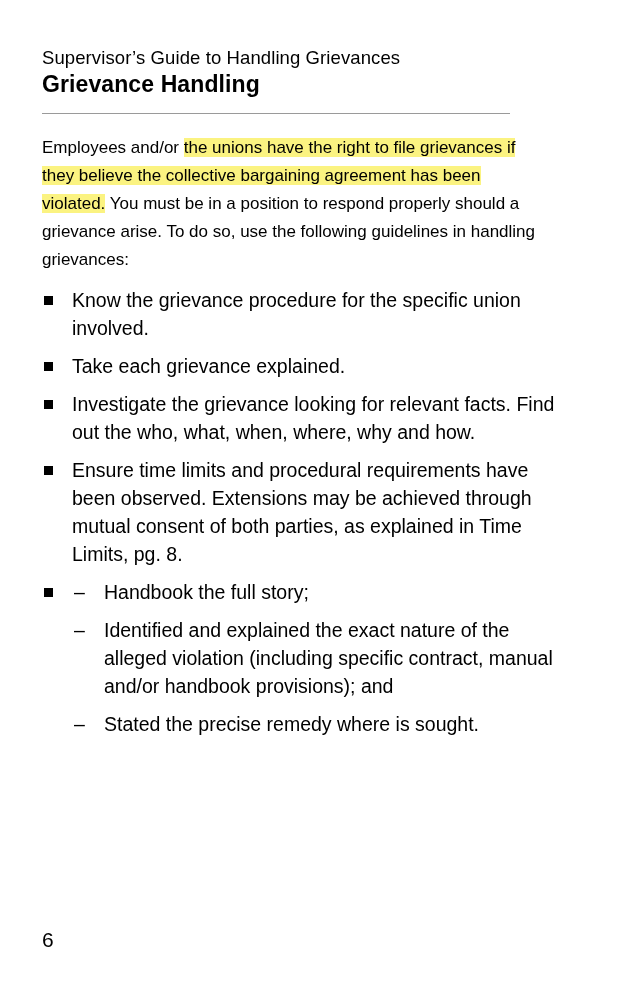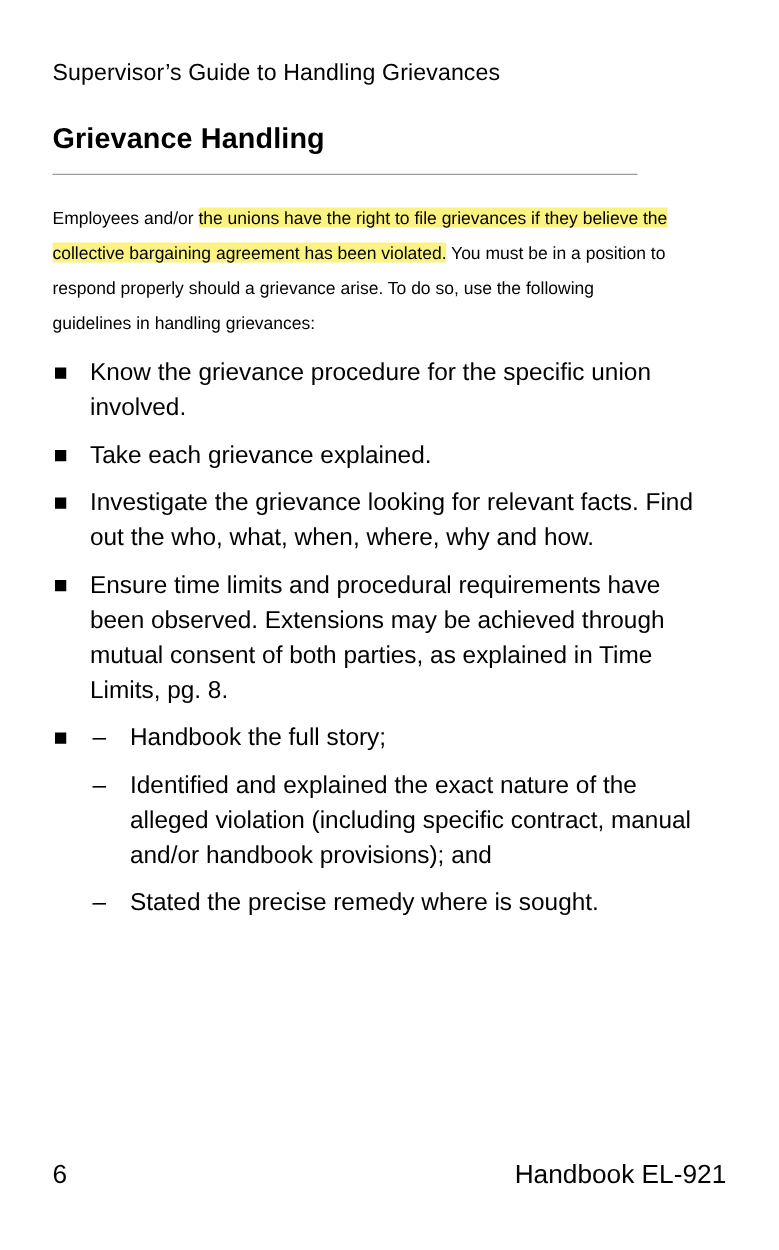--- a/index.html
+++ b/index.html
@@ -19,38 +19,37 @@
     width: 623px;
     height: 1000px;
     box-sizing: border-box;
     padding: 40px 42px 0 42px;
     position: relative;
   }
   .running-head {
     font-size: 18.5px;
     line-height: 1.3;
     margin-top: 6px;
-    margin-bottom: 26px;
     letter-spacing: 0.1px;
   }
   .chapter-title {
     font-size: 23px;
     line-height: 1.25;
     margin: 0 0 14px 0;
     font-weight: bold;
     letter-spacing: 0.1px;
   }
   .rule {
     border: 0;
     border-top: 1px solid #9a9a9a;
     margin: 0 0 20px 0;
     width: 468px;
   }
   .body-para {
-    font-size: 14px;
+    font-size: 17px;
     line-height: 28px;
     margin: 0 0 12px 0;
     max-width: 500px;
   }
   .hl {
     background: #fbf381;
   }
   ul.bullets {
     list-style: none;
     margin: 0;
@@ -161,16 +160,15 @@
           <span class="dash">–</span>
           <span>Stated the precise remedy where is sought.</span>
         </li>
       </ul>
     </li>
 
   </ul>
 
   <div class="footer">
     <span class="page-num">6</span>
-    <span class="handbook">Handbook EL-921</span>
   </div>
 
 </div>
 
 </body></html>

